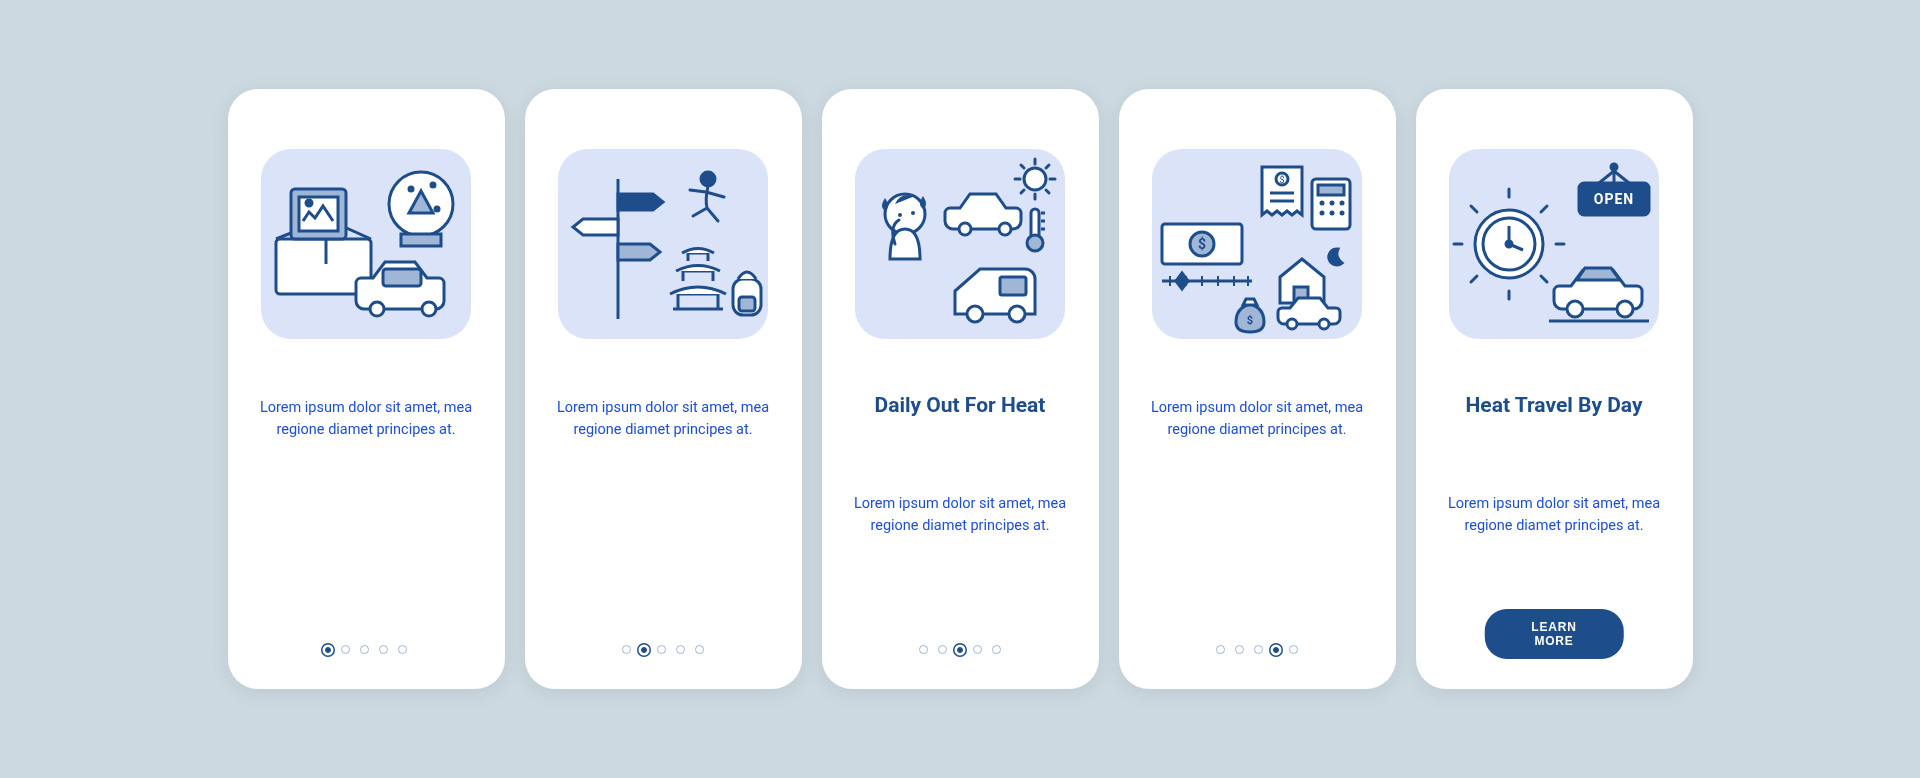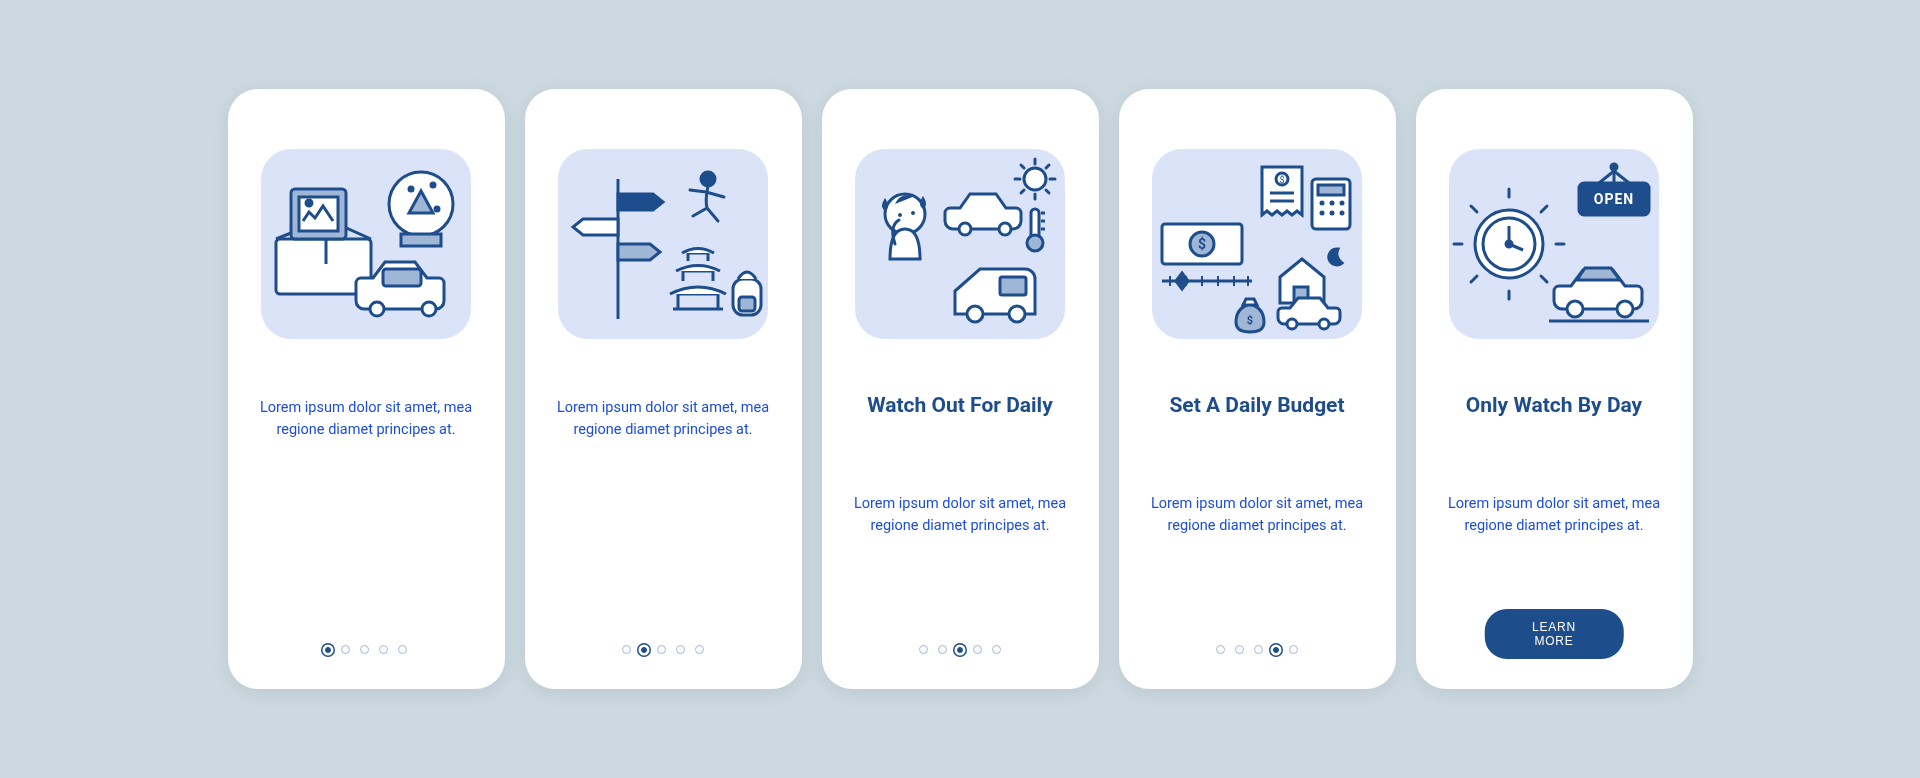--- a/index.html
+++ b/index.html
@@ -83,21 +83,21 @@
     width: 6px; height: 6px;
     margin-top: 1.5px;
   }
   .learn-more-btn {
     position: absolute;
     bottom: 30px;
     left: 50%;
     transform: translateX(-50%);
     background: #1e4d8c;
     color: #fff;
-    font-weight: 400;
+    font-weight: 700;
     font-size: 12px;
     letter-spacing: 0.8px;
     border: none;
     border-radius: 22px;
     padding: 11px 30px;
     cursor: pointer;
   }
 </style>
 </head>
 <body>
@@ -233,21 +233,21 @@
           <path d="M35 110 q0 -30 15 -30 t15 30 z" fill="#fff"></path>
           <path d="M40 95 q-6 -18 4 -24" fill="none"></path>
           <circle cx="45" cy="66" r="2" fill="#1e4d8c" stroke="none"></circle>
           <circle cx="58" cy="64" r="2" fill="#1e4d8c" stroke="none"></circle>
 
           <path d="M68 50 q3 5 0 8 q-3 -3 0 -8 z" fill="#1e4d8c"></path>
           <path d="M30 52 q3 5 0 8 q-3 -3 0 -8 z" fill="#1e4d8c"></path>
         </g>
       </svg>
     </div>
-    <h3 class="card-title">Watch Out For Daily</h3>
+    <h3 class="card-title">Daily Out For Heat</h3>
     <p class="card-body">Lorem ipsum dolor sit amet, mea regione diamet principes at.</p>
     <div class="dots">
       <span class="dot"></span>
       <span class="dot"></span>
       <span class="dot active"></span>
       <span class="dot"></span>
       <span class="dot"></span>
     </div>
   </div>
 
@@ -305,21 +305,20 @@
           <circle cx="172" cy="175" r="5"></circle>
         </g>
 
         <g stroke="#1e4d8c" stroke-width="3" fill="#9fb6d6">
           <path d="M98 155 q-14 4 -14 18 q0 10 14 10 t14 -10 q0 -14 -14 -18 z"></path>
           <path d="M94 150 h8 l3 6 h-14 z" fill="#fff"></path>
           <text x="98" y="175" font-size="11" text-anchor="middle" fill="#1e4d8c" stroke="none" font-weight="bold">$</text>
         </g>
       </svg>
     </div>
-    <h3 class="card-title">Set A Daily Budget</h3>
     <p class="card-body">Lorem ipsum dolor sit amet, mea regione diamet principes at.</p>
     <div class="dots">
       <span class="dot"></span>
       <span class="dot"></span>
       <span class="dot"></span>
       <span class="dot active"></span>
       <span class="dot"></span>
     </div>
   </div>
 
@@ -358,18 +357,18 @@
         <g stroke="#1e4d8c" stroke-width="3" fill="#fff">
           <path d="M115 160 h70 a8 8 0 0 0 8 -8 v-10 a5 5 0 0 0 -5 -5 h-12 l-12 -16 h-30 l-12 16 h-12 a5 5 0 0 0 -5 5 v10 a8 8 0 0 0 8 8 z"></path>
           <path d="M128 131 l8 -12 h26 l9 12 z" fill="#9fb6d6"></path>
           <circle cx="126" cy="160" r="8"></circle>
           <circle cx="176" cy="160" r="8"></circle>
         </g>
 
         <line x1="100" y1="172" x2="200" y2="172" stroke="#1e4d8c" stroke-width="3"></line>
       </svg>
     </div>
-    <h3 class="card-title">Only Watch By Day</h3>
+    <h3 class="card-title">Heat Travel By Day</h3>
     <p class="card-body">Lorem ipsum dolor sit amet, mea regione diamet principes at.</p>
     <button class="learn-more-btn">LEARN MORE</button>
   </div>
 
 </div>
 
 </body></html>

